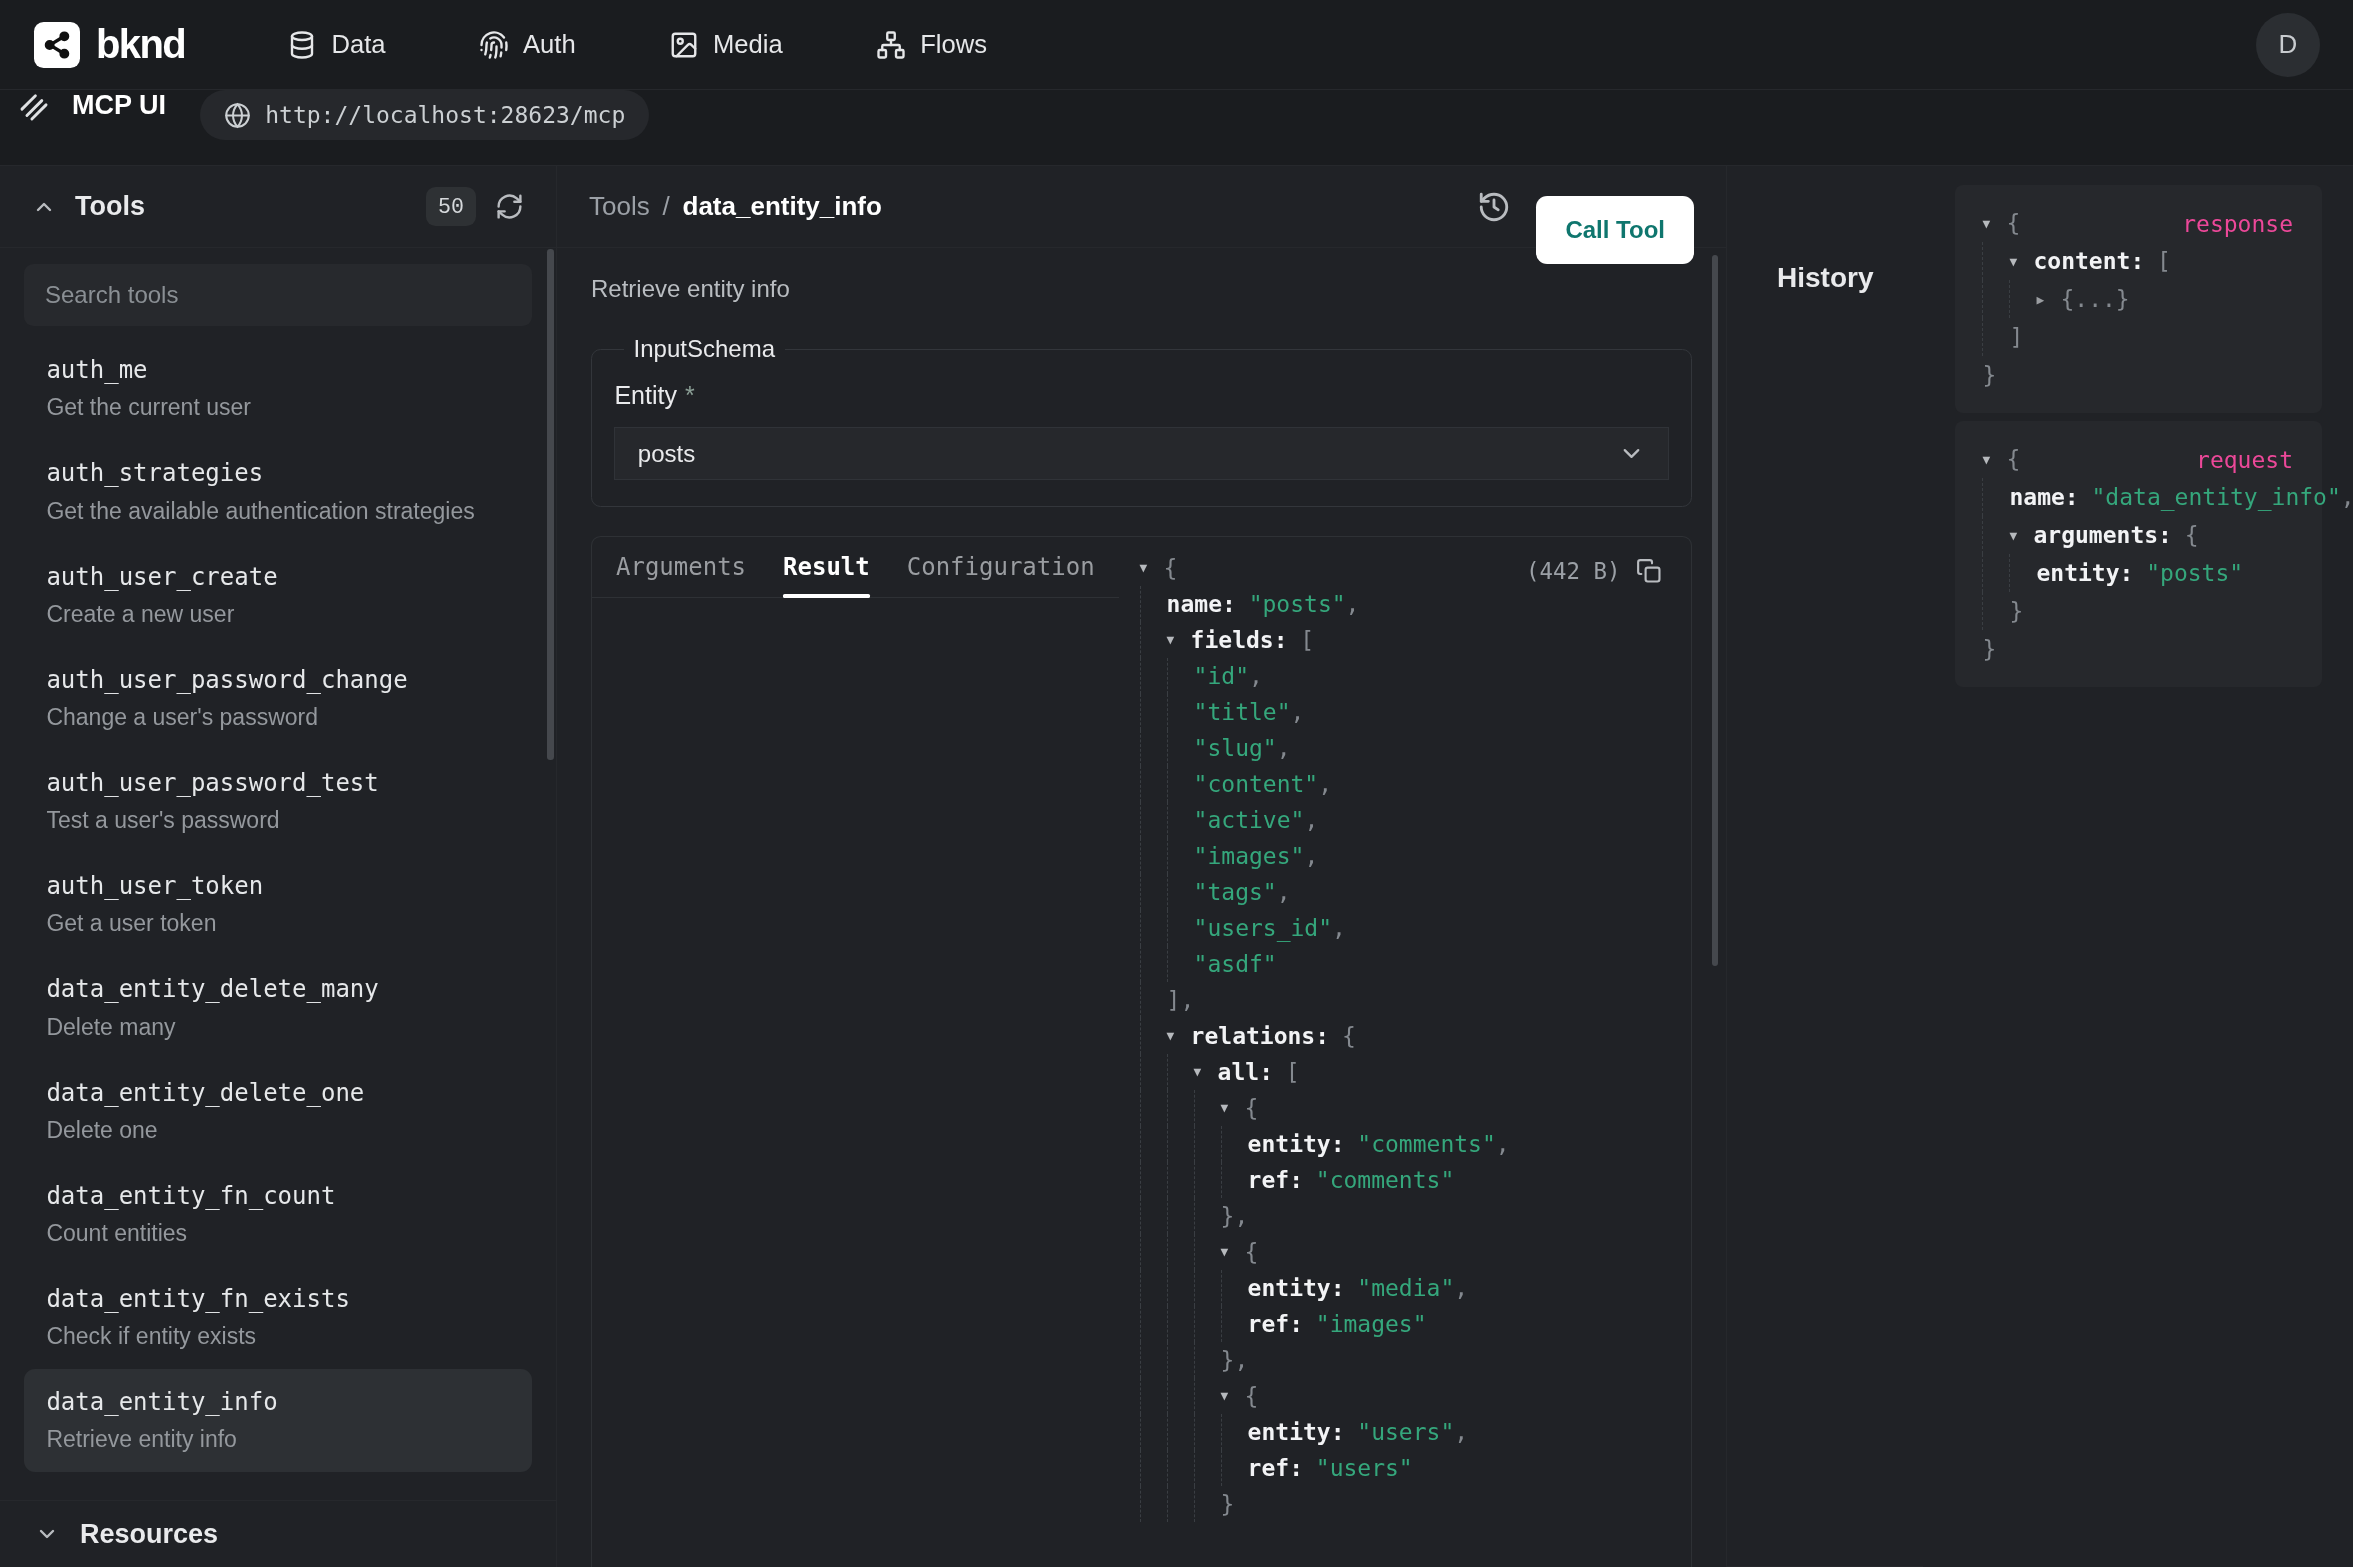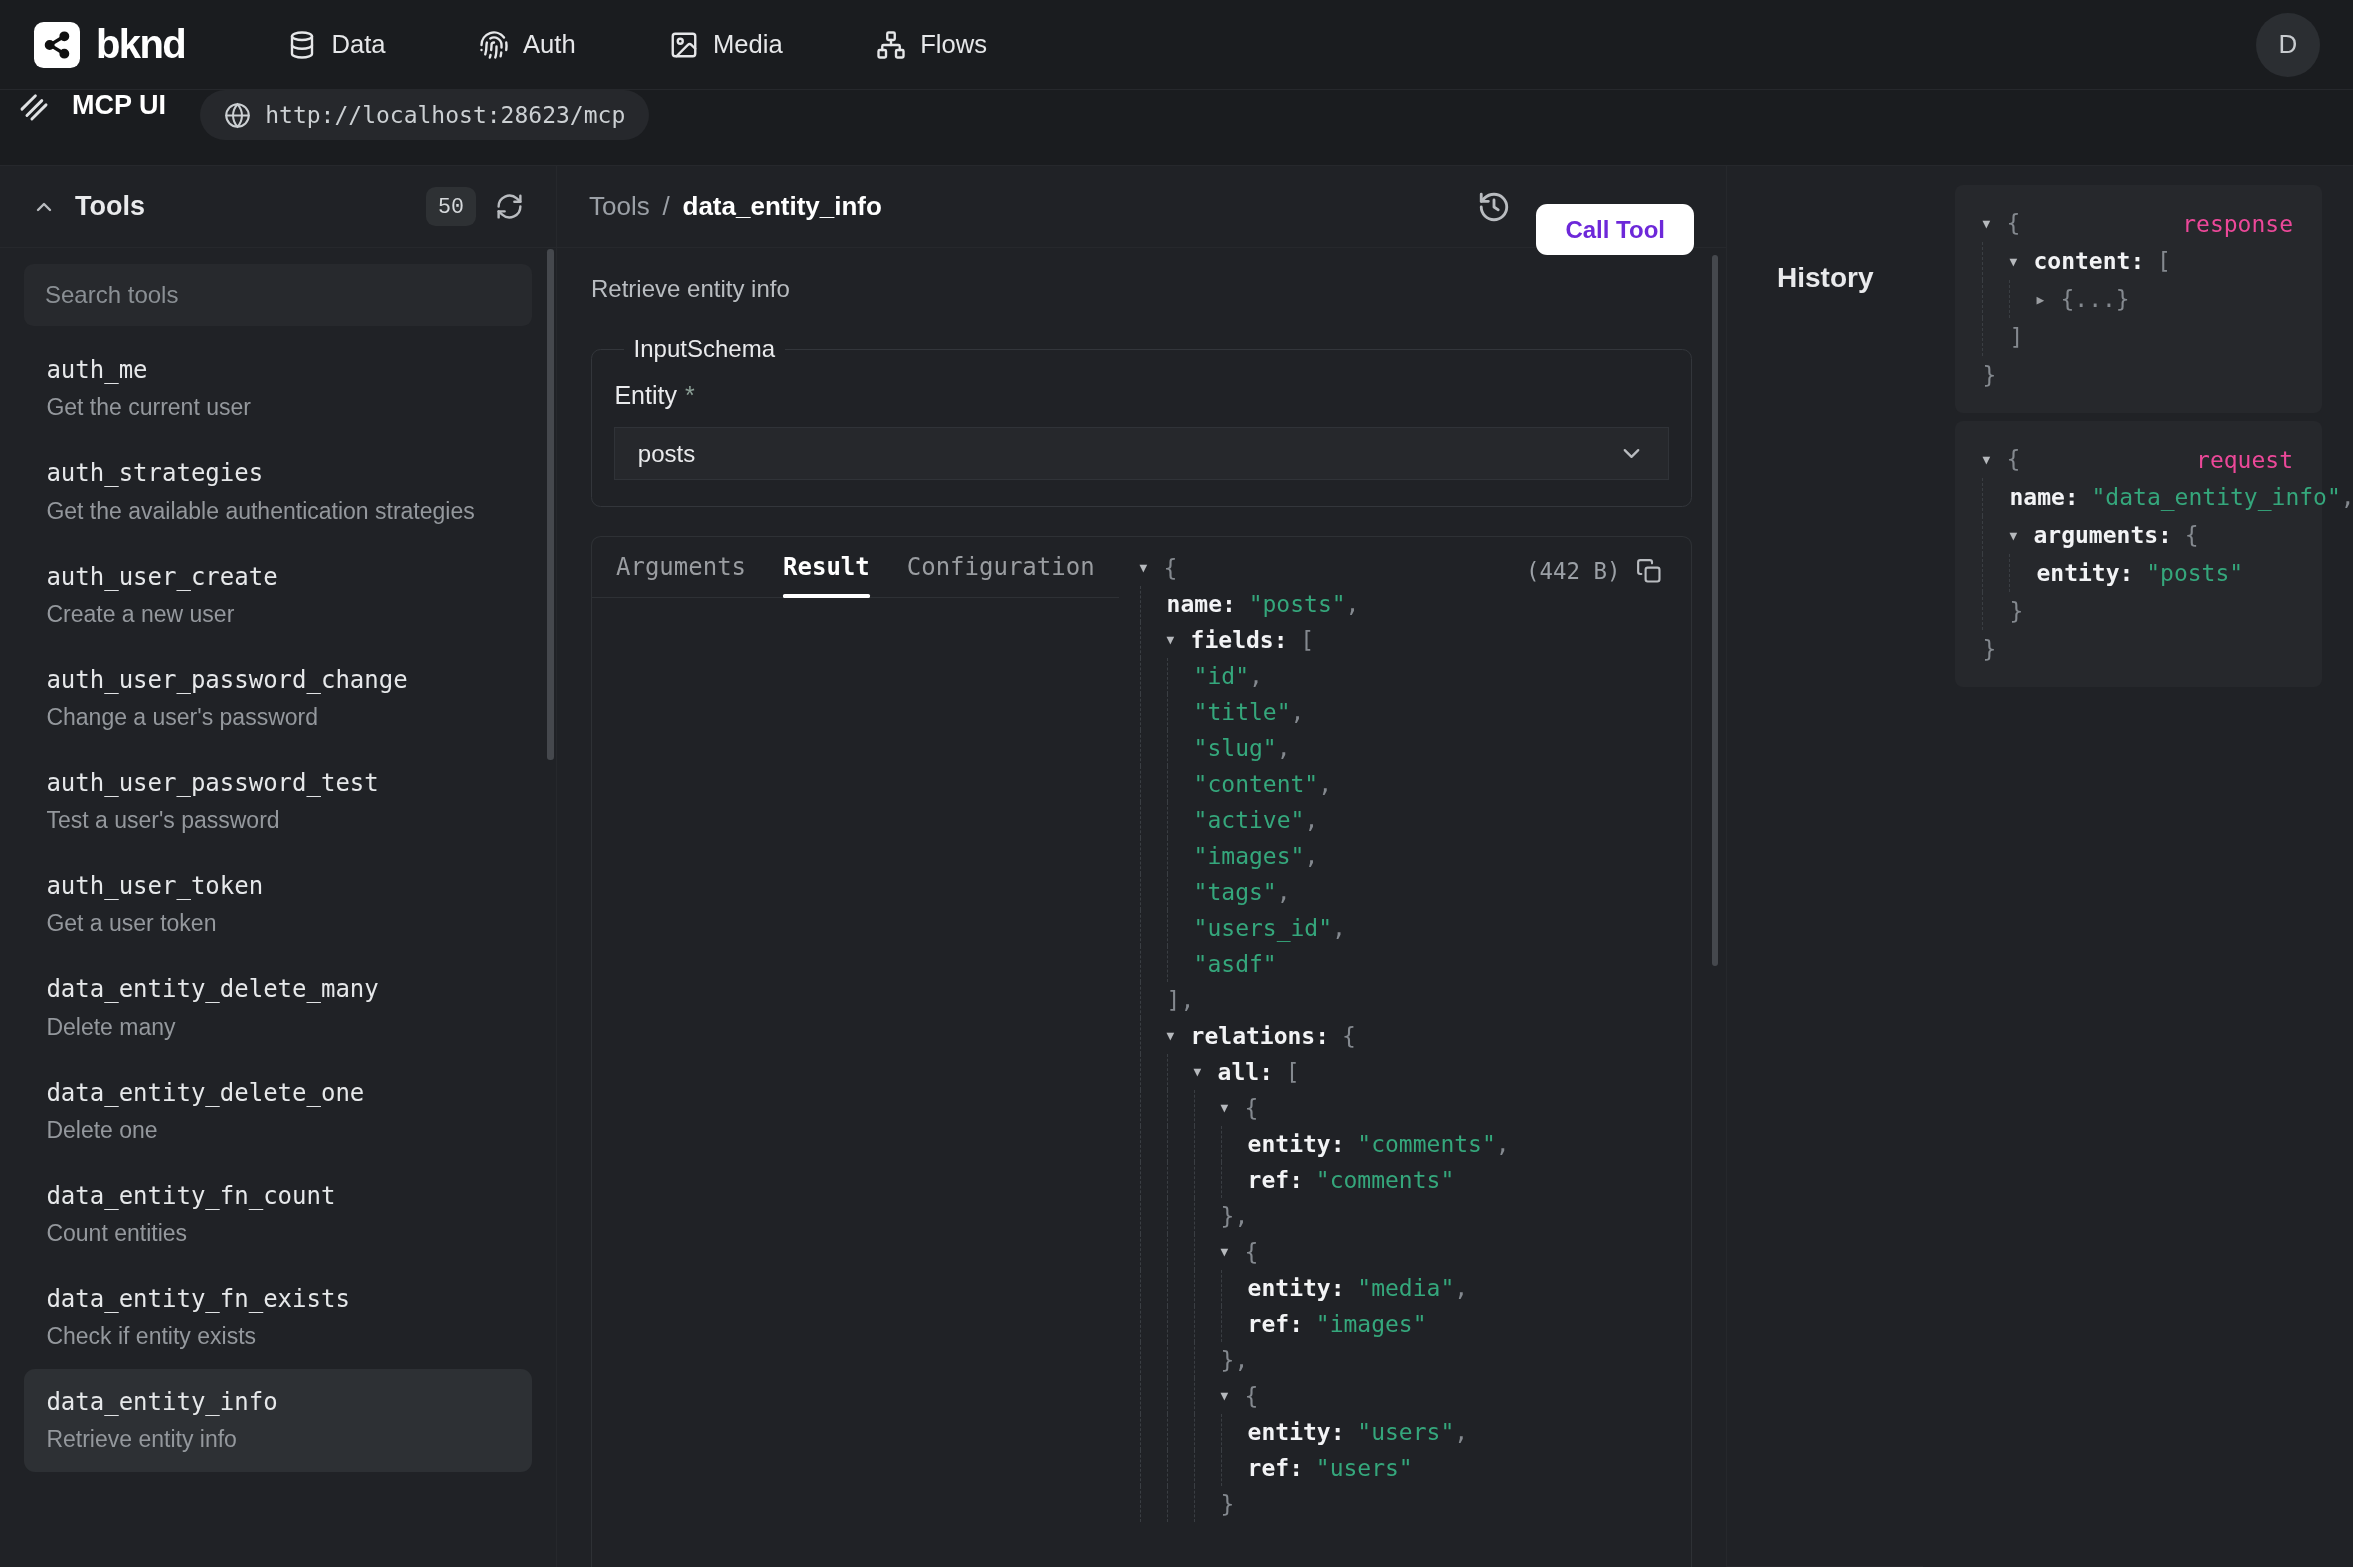--- a/index.html
+++ b/index.html
@@ -44,21 +44,21 @@
   .foot-title { font-size:27px; font-weight:700; }
   .sb-thumb { position:absolute; right:2.4px; top:83px; width:6.4px; height:511px; background:#45484d; border-radius:3.2px; }
 
   
   .main { flex:1; display:flex; flex-direction:column; position:relative; min-width:0; }
   .main-head { height:82px; border-bottom:0.8px solid #26282c; display:flex; align-items:center; padding:0 32px; }
   .crumb { font-size:26px; color:#9ba0a6; display:flex; gap:12.8px; align-items:center; }
   .crumb .cur { color:#fff; font-weight:700; }
   .head-actions { margin-left:auto; display:flex; align-items:center; gap:25.6px; }
   .hist-btn { color:#b9bcc0; cursor:pointer; }
-  .call-btn { background:#fff; color:#6d28d9; font-weight:700; font-size:24px; border-radius:11.2px; padding:0 29px; height:51px; display:flex; align-items:center; cursor:pointer;margin-top:46px; }
+  .call-btn { background:#fff; color:#0f766e; font-weight:700; font-size:24px; border-radius:11.2px; padding:0 29px; height:68px; display:flex; align-items:center; cursor:pointer;margin-top:46px; }
   .main-body { flex:1; padding:27px 34px 0; display:flex; flex-direction:column; min-height:0; }
   .tool-desc { font-size:24px; color:#b9bdc1; margin-bottom:32px; }
   fieldset.schema { border:0.8px solid #33363b; border-radius:9.6px; padding:4.8px 22.4px 25.6px; margin-bottom:29px; }
   fieldset.schema legend { font-size:24px; padding:0 9.6px; margin-left:9.6px; color:#e9eaec; }
   .flabel { font-size:25px; margin:12.8px 0 17.6px; color:#e9eaec; }
   .req { color:#8a9e95; margin-left:8px; }
   .select { height:53px; background:#26282c; border:0.8px solid #303338; border-radius:0; display:flex; align-items:center; padding:0 22.4px; font-size:24px; cursor:pointer; }
   .select .chev { margin-left:auto; }
 
   .tabcard { flex:1; border:0.8px solid #2e3135; border-bottom:none; border-radius:9.6px 9.6px 0 0; display:flex; flex-direction:row; overflow:hidden; min-height:0; }
@@ -240,20 +240,28 @@
           </div>
           <div class="tool">
             <div class="tname">data_entity_fn_exists</div>
             <div class="tdesc">Check if entity exists</div>
           </div>
           <div class="tool sel">
             <div class="tname">data_entity_info</div>
             <div class="tdesc">Retrieve entity info</div>
           </div>
         </div>
+    </div>
+    <div class="side-foot">
+      <span class="chev">
+        <svg width="24" height="24" viewBox="0 0 24 24" fill="none" stroke="currentColor" stroke-width="2.4" stroke-linecap="round" stroke-linejoin="round">
+            <polyline points="6 9 12 15 18 9"></polyline>
+          </svg>
+      </span>
+      <span class="foot-title">Resources</span>
     </div>
     <div class="sb-thumb"></div>
   </div>
 
   <div class="main">
     <div class="main-head">
       <div class="crumb">
         <span>Tools</span>
         <span>/</span>
         <span class="cur">data_entity_info</span>

